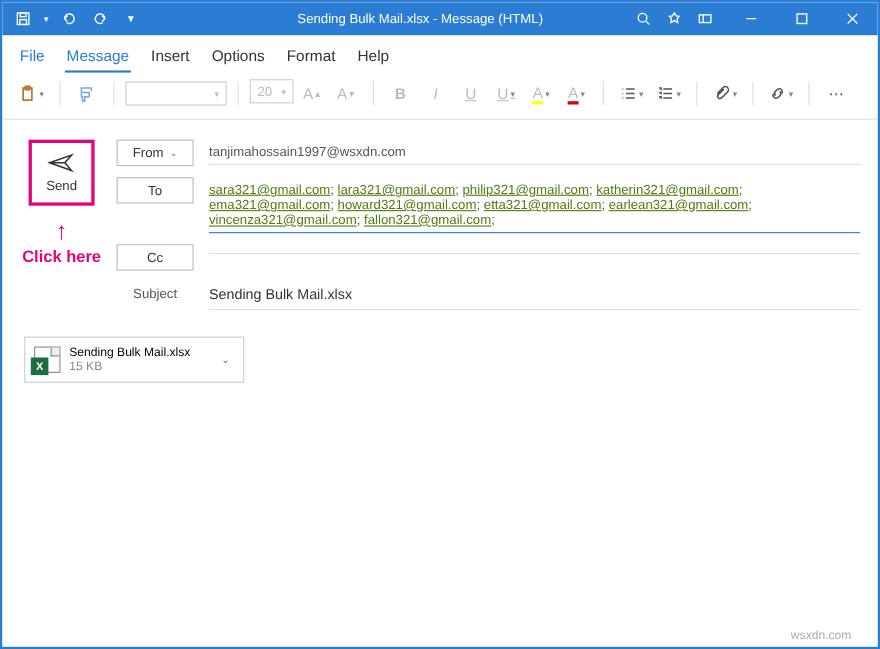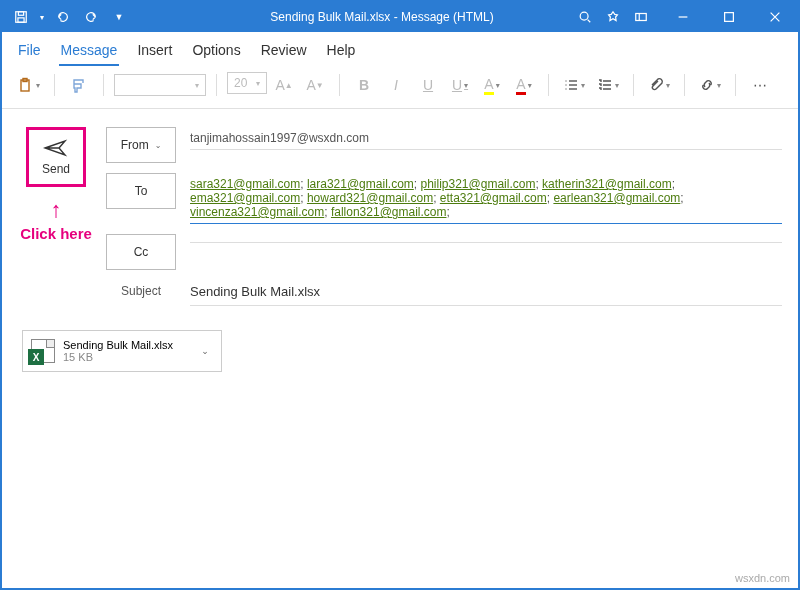--- a/index.html
+++ b/index.html
@@ -27,37 +27,37 @@
     .fontsize-row { display: flex; gap: 3px; }
     .compose { display: flex; padding: 18px 16px 10px; }
     .send-col { width: 76px; display: flex; flex-direction: column; align-items: center; }
     .send-btn { width: 60px; height: 60px; border: 3px solid #e6007e; display: flex; flex-direction: column; align-items: center; justify-content: center; cursor: pointer; }
     .send-btn svg { width: 26px; height: 20px; fill: none; stroke: #333; stroke-width: 1.4; }
     .send-btn .lbl { font-size: 12px; color: #333; margin-top: 4px; }
     .annot-arrow { margin-top: 10px; color: #e6007e; font-size: 22px; font-weight: bold; }
     .annot-text { color: #e6007e; font-size: 15px; font-weight: bold; margin-top: 2px; }
     .fields-col { flex: 1; display: flex; flex-direction: column; gap: 10px; margin-left: 12px; }
     .field-row { display: flex; align-items: flex-start; gap: 14px; }
-    .field-btn { width: 70px; height: 36px; border: 1px solid #bbb; display: flex; align-items: center; justify-content: center; font-size: 12px; color: #333; position: relative; }
+    .field-btn { width: 70px; height: 24px; border: 1px solid #bbb; display: flex; align-items: center; justify-content: center; font-size: 12px; color: #333; position: relative; }
     .field-btn .dd { font-size: 8px; margin-left: 6px; color: #666; }
     .field-val { flex: 1; font-size: 12px; color: #555; padding-top: 4px; border-bottom: 1px solid #ddd; padding-bottom: 4px; }
     .field-val.to { border-bottom: 1px solid #2b7cd3; }
     .to-list a { color: #4d7c0f; text-decoration: underline; }
     .subj-lbl { width: 70px; font-size: 12px; color: #555; padding-top: 4px; text-align: center; }
     .subj-val { flex: 1; font-size: 13px; color: #333; padding-top: 4px; border-bottom: 1px solid #ddd; padding-bottom: 6px; }
     .attach-area { padding: 14px 20px; }
     .attach { width: 200px; height: 42px; border: 1px solid #ccc; display: flex; align-items: center; padding: 0 8px; gap: 8px; }
     .attach .xicon { width: 24px; height: 24px; position: relative; }
     .attach .xicon .sheet { position:absolute; inset:0; border:1px solid #888; background:#fff; }
     .attach .xicon .sheet::before{content:"";position:absolute;top:0;right:0;width:7px;height:7px;border-left:1px solid #888;border-bottom:1px solid #888;background:#eee;}
     .attach .xicon .badge{position:absolute;left:-3px;bottom:-2px;width:16px;height:16px;background:#1d6f42;color:#fff;font-size:10px;font-weight:bold;display:flex;align-items:center;justify-content:center;}
     .attach .meta { flex:1; display:flex; flex-direction:column; font-size: 11px; }
     .attach .meta .sz { color: #888; }
     .attach .dd { font-size: 9px; color: #666; width: 16px; text-align: center; cursor: pointer; }
-    .watermark { position:absolute; bottom: 4px; right: 8px; font-size: 11px; color: #aaa; }
+    .watermark { position:absolute; bottom: 4px; right: 24px; font-size: 11px; color: #aaa; }
   </style>
 </head>
 <body>
 
 <div class="frame">
 
   <div class="titlebar">
     <div class="qa-area">
       <div class="qa-btn">
         <svg viewBox="0 0 16 16">
@@ -116,21 +116,21 @@
           </svg>
         </div>
     </div>
   </div>
 
   <div class="ribbon-tabs">
     <div class="ribbon-tab file">File</div>
     <div class="ribbon-tab active">Message</div>
     <div class="ribbon-tab">Insert</div>
     <div class="ribbon-tab">Options</div>
-    <div class="ribbon-tab">Review</div>
+    <div class="ribbon-tab">Format</div>
     <div class="ribbon-tab">Help</div>
   </div>
 
   <div class="ribbon-bar">
     <div class="rbtn">
       <svg viewBox="0 0 16 16">
           <rect x="3" y="3" width="8" height="11" stroke="#b46a1a"></rect>
           <rect x="5" y="1.5" width="4" height="3" stroke="#b46a1a"></rect>
         </svg>
       <span class="dd">▾</span>

